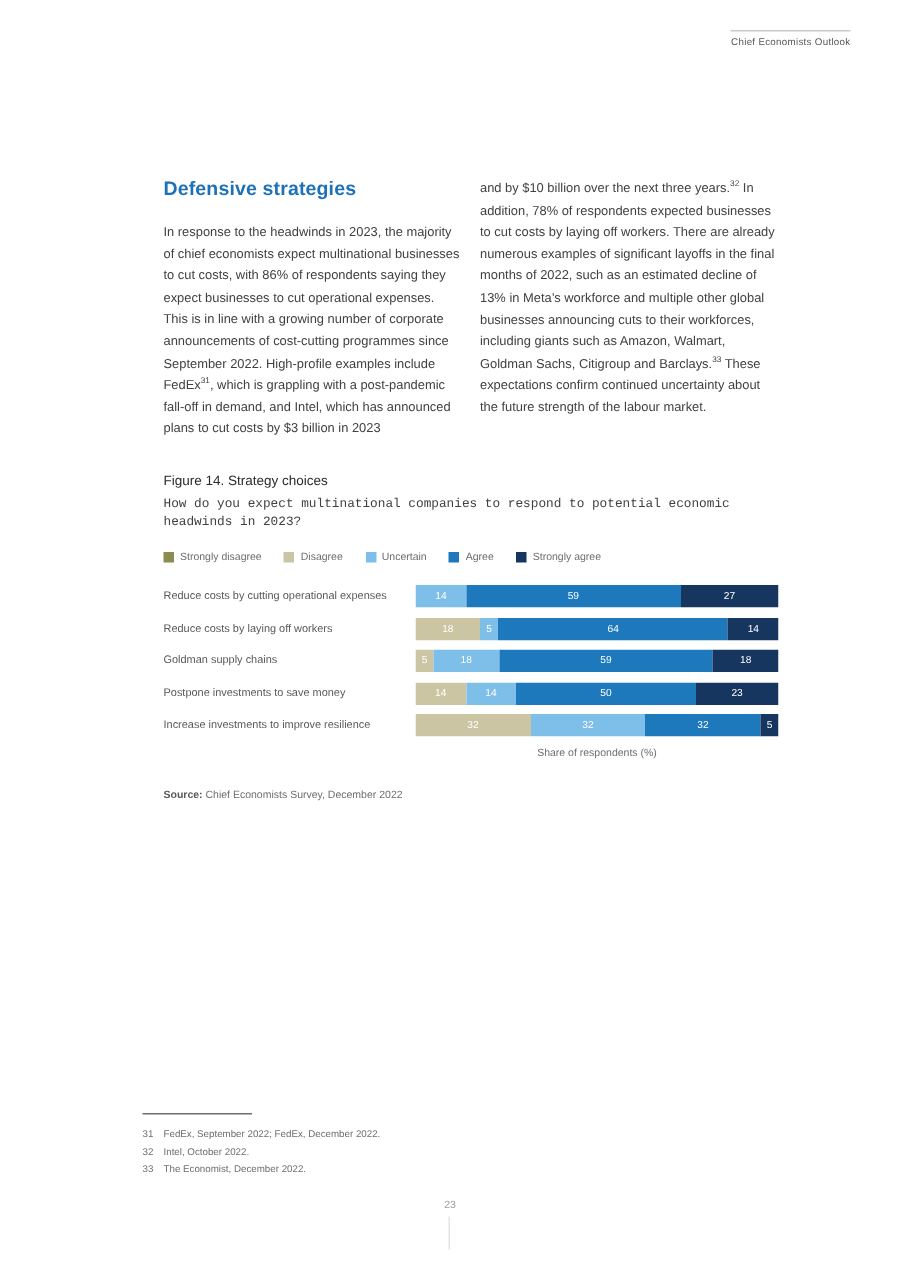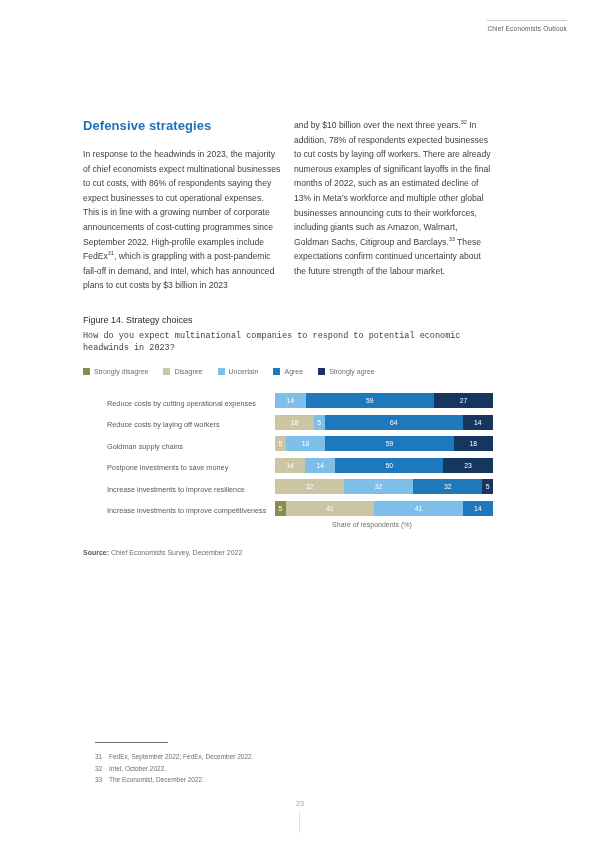--- a/index.html
+++ b/index.html
@@ -19,21 +19,21 @@
     right: 33px;
     border-top: 1px solid #c9c9c9;
     padding-top: 4px;
     font-size: 6.5px;
     letter-spacing: 0.2px;
     color: #58595b;
   }
   
   .content {
     position: absolute;
-    left: 83px;
+    left: 109px;
     top: 118px;
     width: 410px;
   }
   .columns { display: flex; gap: 12px; }
   .col { flex: 1; min-width: 0; }
   h2.article-title {
     font-size: 13px;
     font-weight: bold;
     color: #1d71b8;
     margin-bottom: 14px;
@@ -70,23 +70,22 @@
     align-items: center;
     gap: 15px;
   }
   .legend-item { display: flex; align-items: center; gap: 4px; }
   .legend-swatch { width: 7px; height: 7px; flex: 0 0 auto; }
   .legend-label { font-size: 7px; color: #6d6e71; }
   
   .chart { margin-top: 12px; }
   .chart-row {
     display: flex;
-    align-items: flex-end;
+    align-items: center;
     min-height: 21.5px;
-    margin-left: 24px;
   }
   .chart-label {
     width: 168px;
     flex: 0 0 auto;
     padding-right: 8px;
     font-size: 7.3px;
     line-height: 8.8px;
     color: #58595b;
   }
   .chart-bar {
@@ -240,29 +239,20 @@
           </div>
           <div class="chart-row">
             <div class="chart-label">Increase investments to improve resilience</div>
             <div class="chart-bar">
               <div class="chart-seg" style="width: 31.6832%; background: rgb(203, 197, 163);">32</div>
               <div class="chart-seg" style="width: 31.6832%; background: rgb(125, 191, 233);">32</div>
               <div class="chart-seg" style="width: 31.6832%; background: rgb(29, 121, 188);">32</div>
               <div class="chart-seg" style="width: 4.9505%; background: rgb(22, 54, 95);">5</div>
             </div>
           </div>
-          <div class="chart-row">
-            <div class="chart-label">Increase investments to improve competitiveness</div>
-            <div class="chart-bar">
-              <div class="chart-seg" style="width: 4.9505%; background: rgb(138, 140, 82);">5</div>
-              <div class="chart-seg" style="width: 40.5941%; background: rgb(203, 197, 163);">41</div>
-              <div class="chart-seg" style="width: 40.5941%; background: rgb(125, 191, 233);">41</div>
-              <div class="chart-seg" style="width: 13.8614%; background: rgb(29, 121, 188);">14</div>
-            </div>
-          </div>
         </div>
 
       <div class="xaxis-label">Share of respondents (%)</div>
 
       <div class="source-line"><b>Source:</b><span> Chief Economists Survey, December 2022</span></div>
     </div>
 
   </div>
 
   <div class="footnotes">

